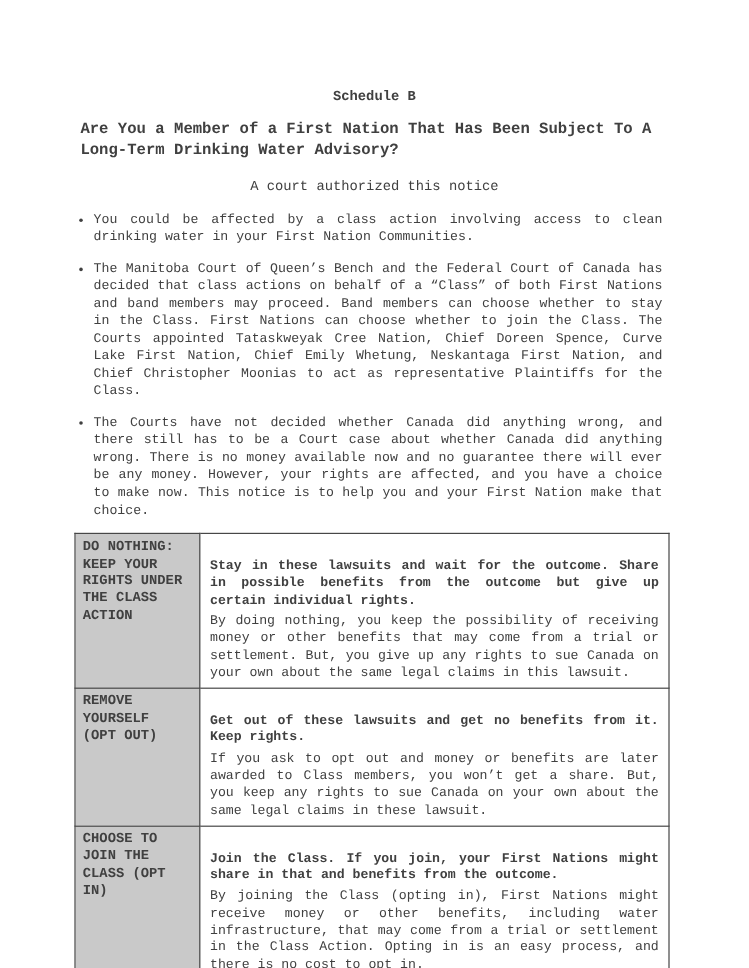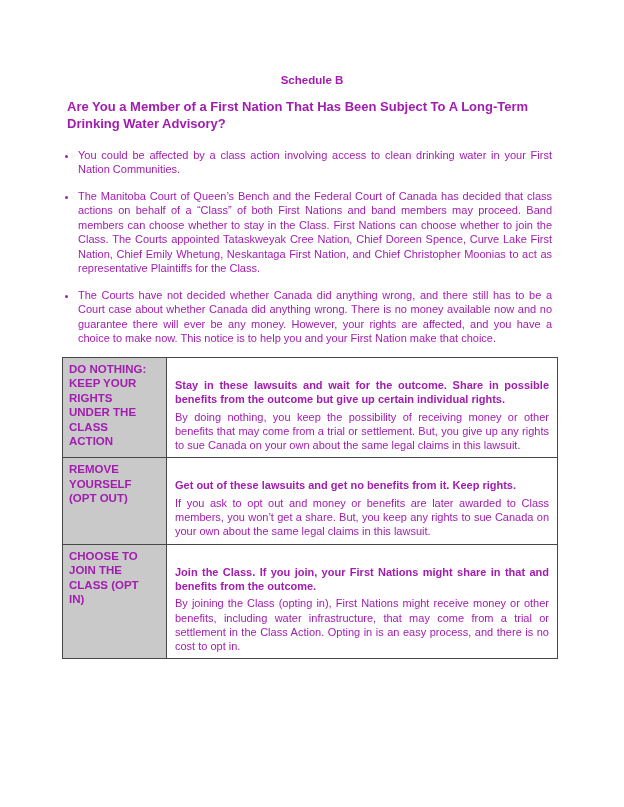--- a/index.html
+++ b/index.html
@@ -3,22 +3,22 @@
 <meta charset="utf-8">
 <style>
   * { margin: 0; padding: 0; box-sizing: border-box; }
   html, body { background: #ffffff; }
   .page {
     position: relative;
     width: 624px;
     height: 807px;
     margin: 0 auto;
     background: #ffffff;
-    font-family: Liberation Sans, sans-serif;
-    color: #a21caf;
+    font-family: Liberation Mono, monospace;
+    color: #404040;
     overflow: hidden;
   }
   .schedule-label {
     padding-top: 74px;
     text-align: center;
     font-weight: bold;
     font-size: 11.5px;
   }
   .doc-title {
     margin: 13px auto 0;
@@ -92,41 +92,42 @@
 </head>
 <body>
 
 <div class="page">
 
   <div class="schedule-label">Schedule B</div>
 
   <h1 class="doc-title">Are You a Member of a First Nation That Has Been Subject To A Long-Term Drinking Water Advisory?</h1>
 
 
+  <div class="court-note">A court authorized this notice</div>
 
   <ul class="bullets">
     <li>You could be affected by a class action involving access to clean drinking water in your First Nation Communities.</li>
     <li>The Manitoba Court of Queen’s Bench and the Federal Court of Canada has decided that class actions on behalf of a “Class” of both First Nations and band members may proceed. Band members can choose whether to stay in the Class. First Nations can choose whether to join the Class. The Courts appointed Tataskweyak Cree Nation, Chief Doreen Spence, Curve Lake First Nation, Chief Emily Whetung, Neskantaga First Nation, and Chief Christopher Moonias to act as representative Plaintiffs for the Class.</li>
     <li>The Courts have not decided whether Canada did anything wrong, and there still has to be a Court case about whether Canada did anything wrong. There is no money available now and no guarantee there will ever be any money. However, your rights are affected, and you have a choice to make now. This notice is to help you and your First Nation make that choice.</li>
   </ul>
 
   <table class="rights-table">
     <tbody>
     <tr>
       <td class="opt-cell">DO NOTHING: KEEP YOUR RIGHTS UNDER THE CLASS ACTION</td>
       <td class="desc-cell">
         <div class="lead">Stay in these lawsuits and wait for the outcome. Share in possible benefits from the outcome but give up certain individual rights.</div>
         <div class="body-text">By doing nothing, you keep the possibility of receiving money or other benefits that may come from a trial or settlement. But, you give up any rights to sue Canada on your own about the same legal claims in this lawsuit.</div>
       </td>
     </tr>
     <tr>
       <td class="opt-cell">REMOVE YOURSELF (OPT OUT)</td>
       <td class="desc-cell">
         <div class="lead">Get out of these lawsuits and get no benefits from it. Keep rights.</div>
-        <div class="body-text">If you ask to opt out and money or benefits are later awarded to Class members, you won’t get a share. But, you keep any rights to sue Canada on your own about the same legal claims in this lawsuit.</div>
+        <div class="body-text">If you ask to opt out and money or benefits are later awarded to Class members, you won’t get a share. But, you keep any rights to sue Canada on your own about the same legal claims in these lawsuit.</div>
       </td>
     </tr>
     <tr>
       <td class="opt-cell">CHOOSE TO JOIN THE CLASS (OPT IN)</td>
       <td class="desc-cell">
         <div class="lead">Join the Class. If you join, your First Nations might share in that and benefits from the outcome.</div>
         <div class="body-text">By joining the Class (opting in), First Nations might receive money or other benefits, including water infrastructure, that may come from a trial or settlement in the Class Action. Opting in is an easy process, and there is no cost to opt in.</div>
       </td>
     </tr>
   </tbody>

